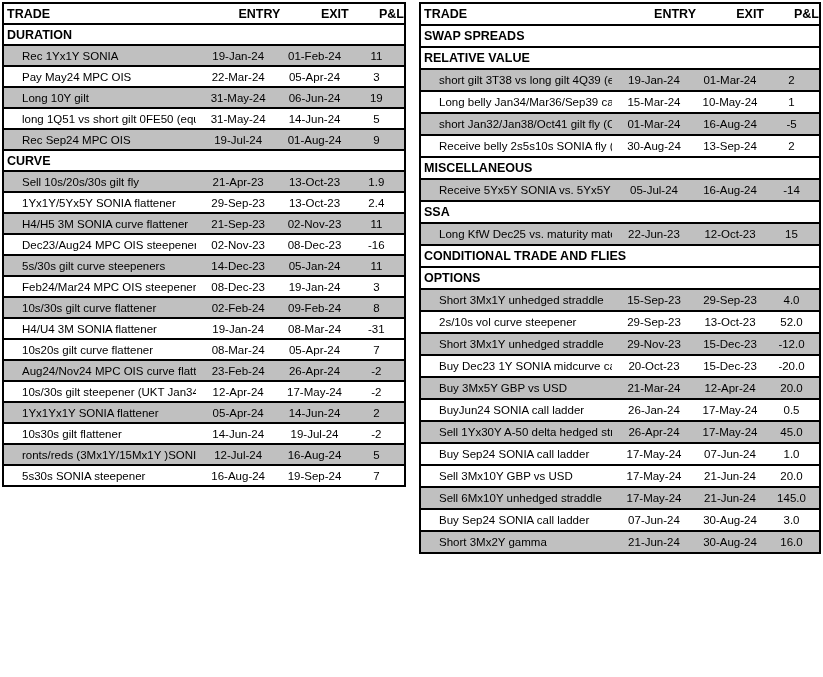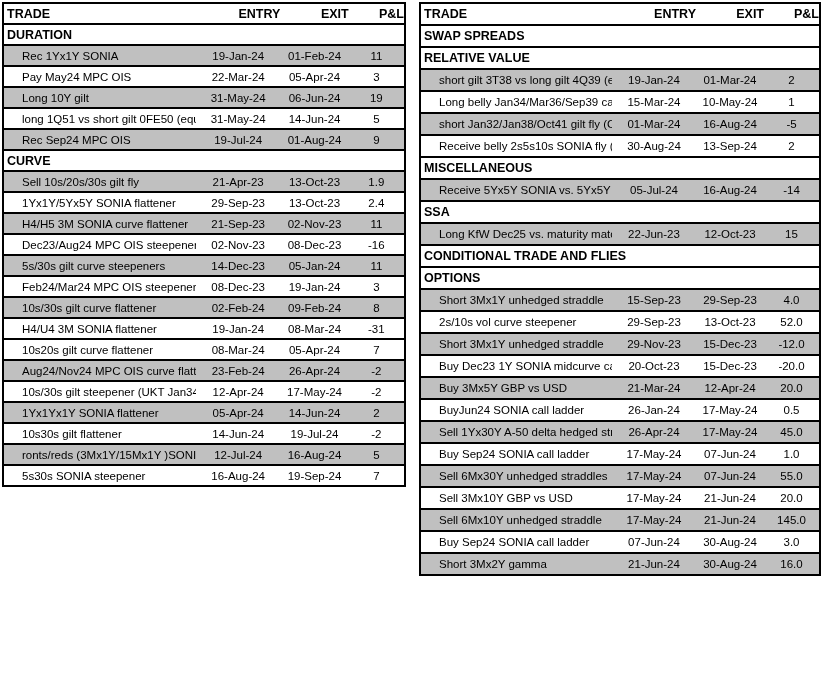--- a/index.html
+++ b/index.html
@@ -321,26 +321,20 @@
         <td class="entry">26-Apr-24</td>
         <td class="exit">17-May-24</td>
         <td class="pnl">45.0</td>
       </tr>
       <tr class="data-row">
         <td class="trade">Buy Sep24 SONIA call ladder</td>
         <td class="entry">17-May-24</td>
         <td class="exit">07-Jun-24</td>
         <td class="pnl">1.0</td>
       </tr>
-      <tr class="data-row alt">
-        <td class="trade">Sell 6Mx30Y unhedged straddles</td>
-        <td class="entry">17-May-24</td>
-        <td class="exit">07-Jun-24</td>
-        <td class="pnl">55.0</td>
-      </tr>
       <tr class="data-row">
         <td class="trade">Sell 3Mx10Y GBP vs USD</td>
         <td class="entry">17-May-24</td>
         <td class="exit">21-Jun-24</td>
         <td class="pnl">20.0</td>
       </tr>
       <tr class="data-row alt">
         <td class="trade">Sell 6Mx10Y unhedged straddle</td>
         <td class="entry">17-May-24</td>
         <td class="exit">21-Jun-24</td>

